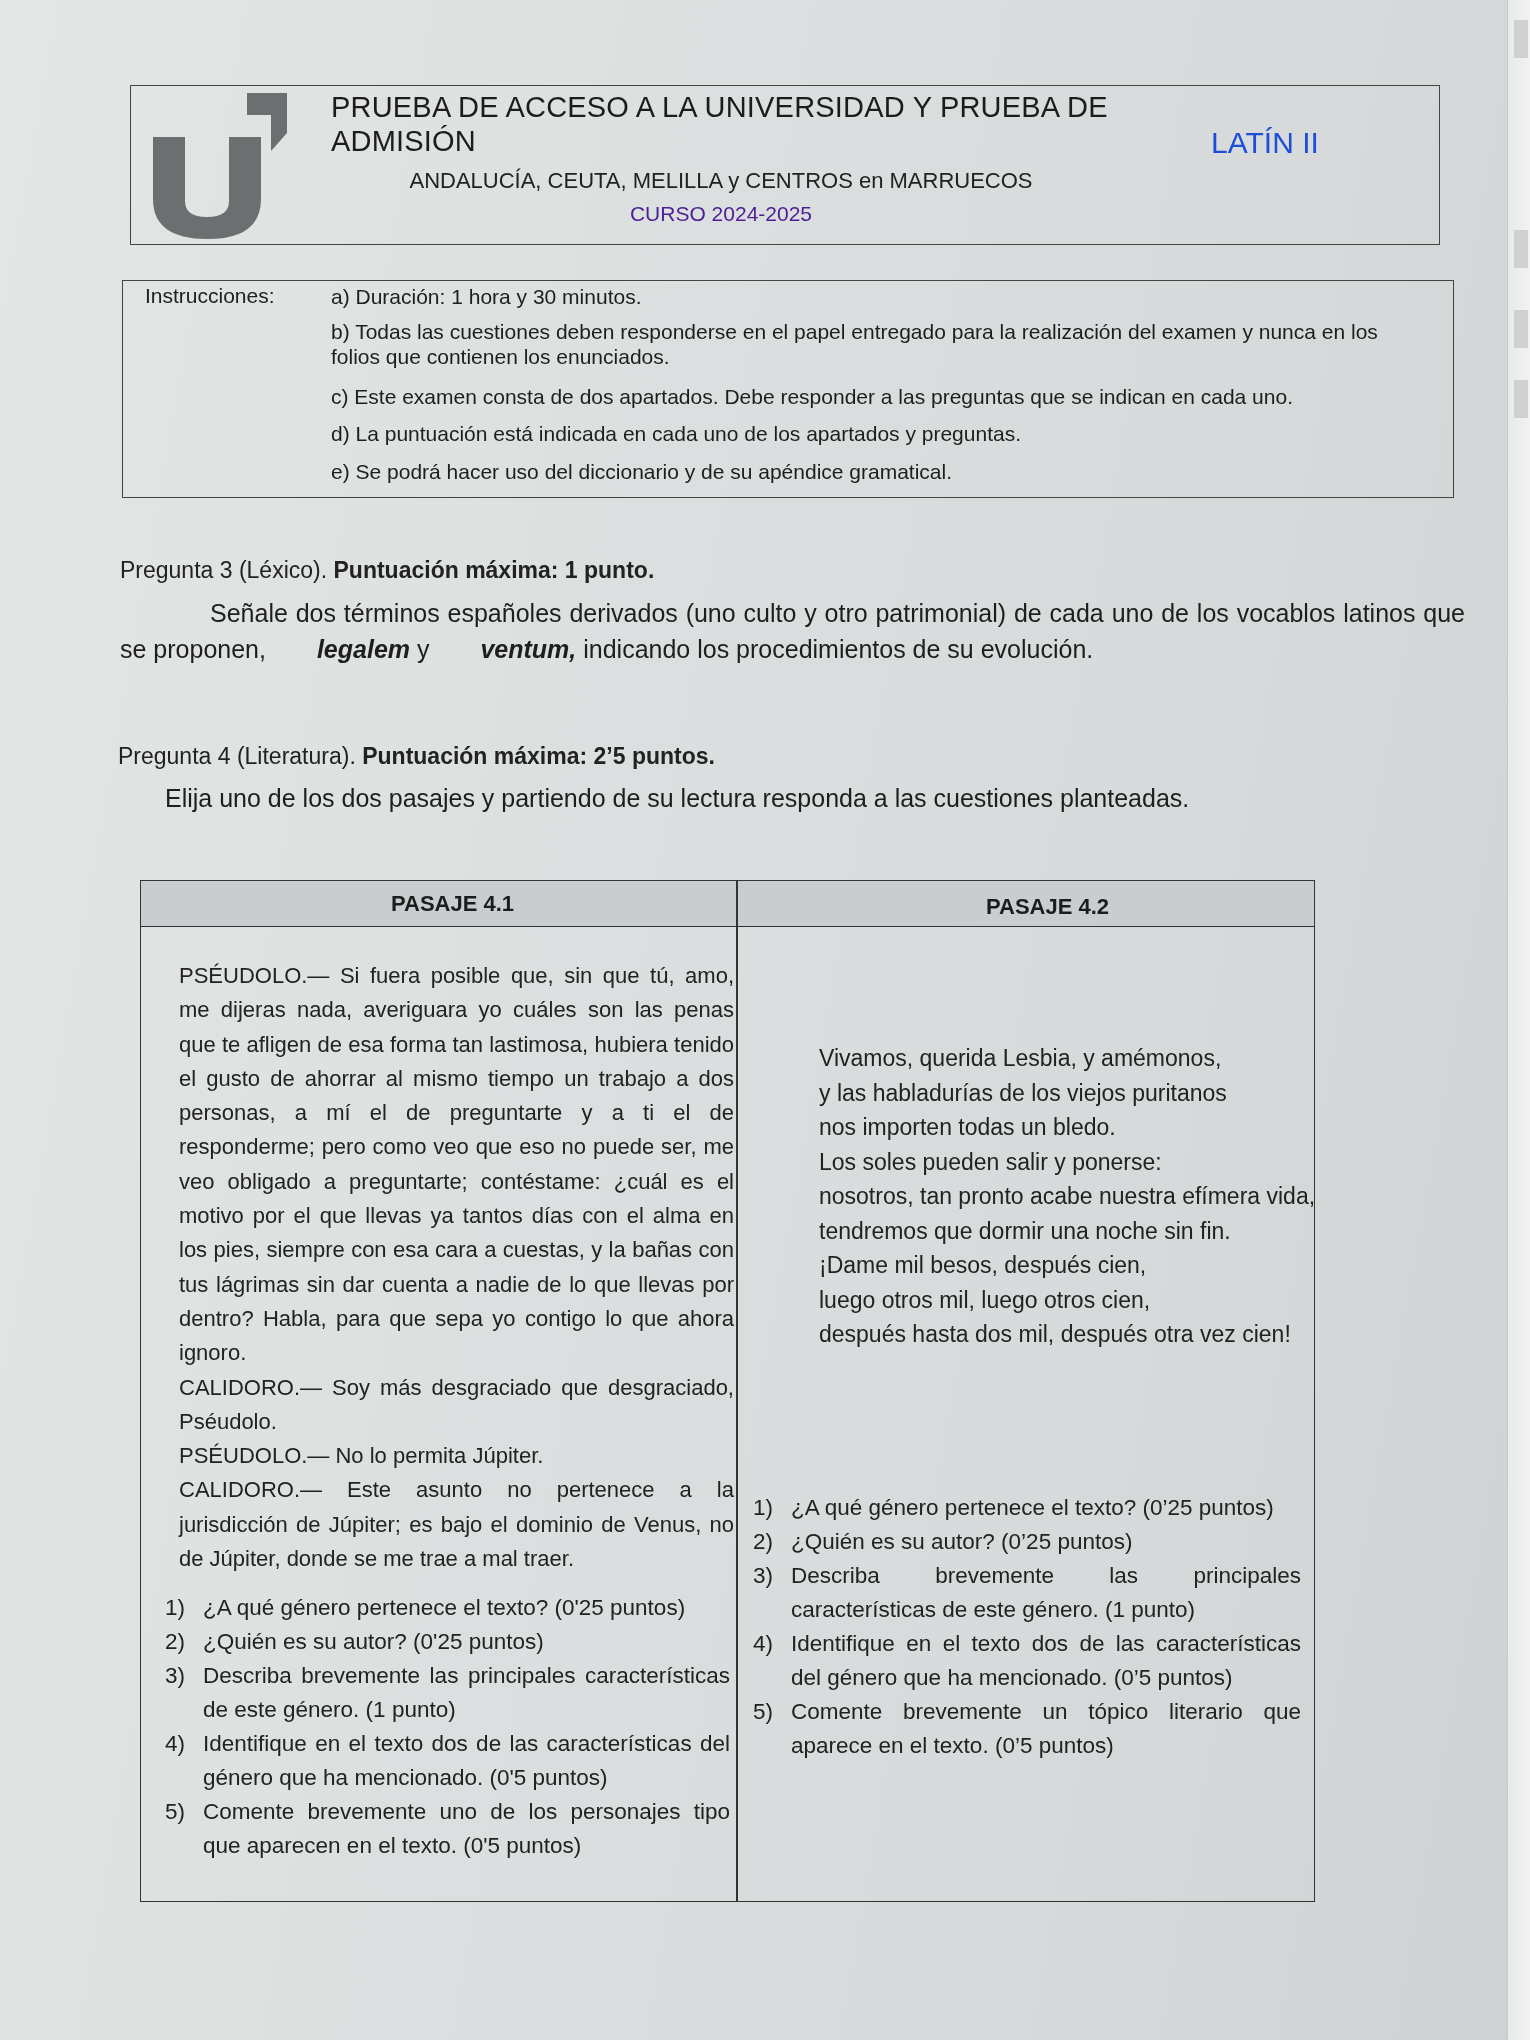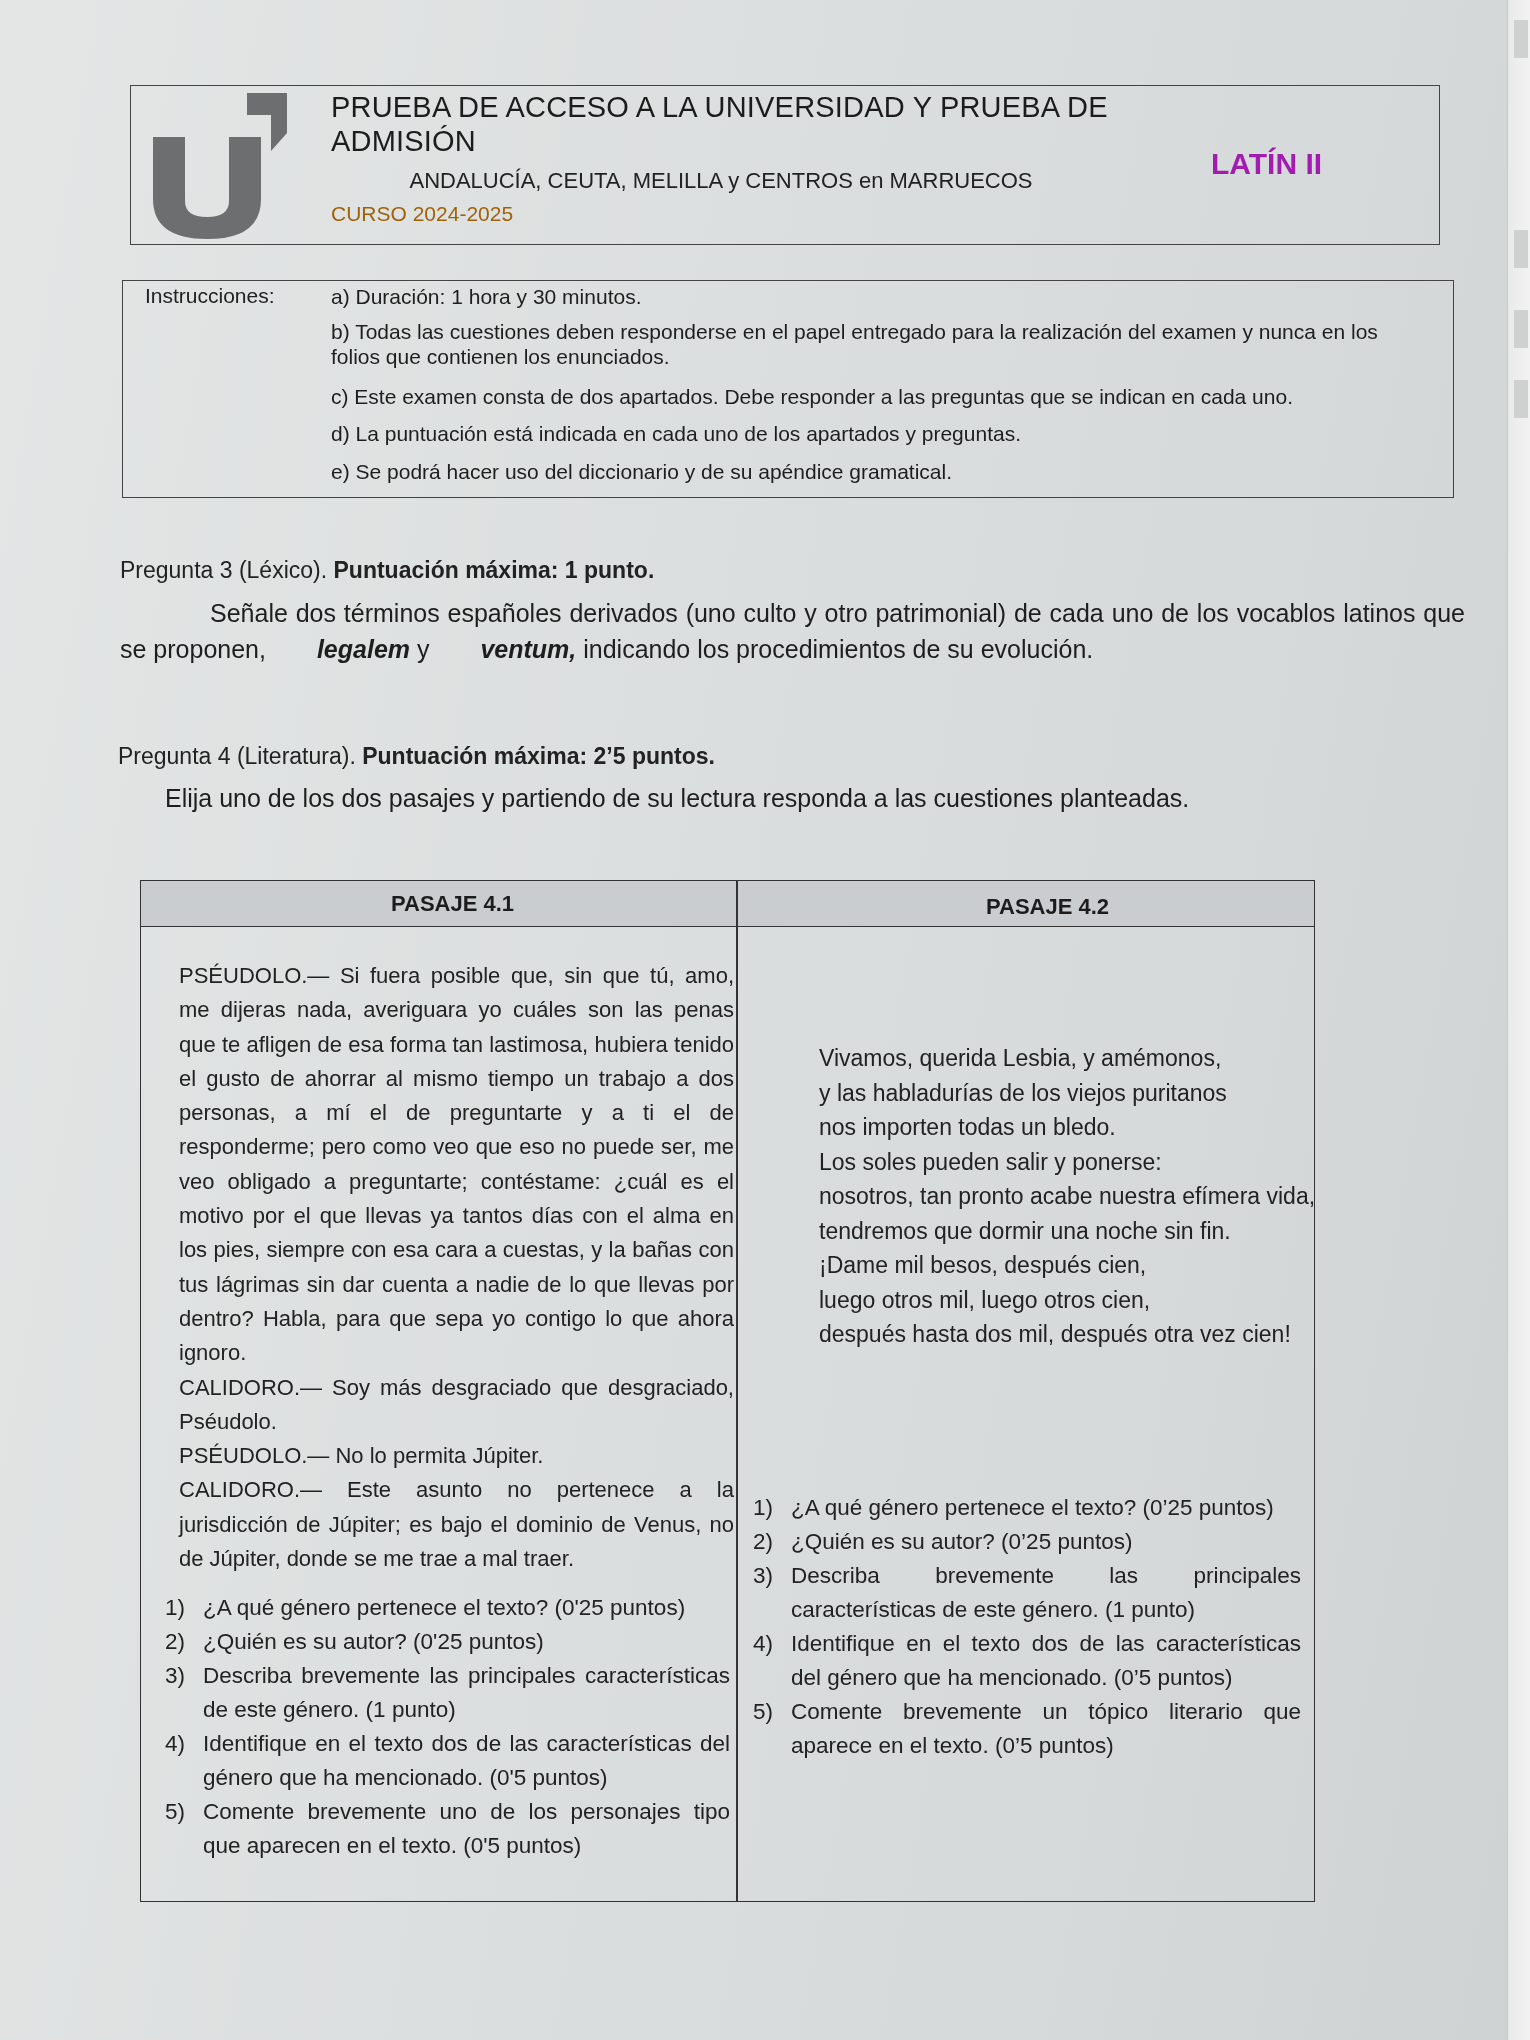--- a/index.html
+++ b/index.html
@@ -23,22 +23,22 @@
     border:1.5px solid #444; box-sizing:border-box;
   }
   .logo { position:absolute; left:16px; top:3px; width:140px; height:152px; }
   .h-title {
     position:absolute; left:200px; width:780px; text-align:left;
     font-size:29px; line-height:34px; color:#1c1c1c; letter-spacing:0.2px;
   }
   .h-title.l1 { top:4px; }
   .h-title.l2 { top:38px; }
   .h-region { position:absolute; left:200px; width:780px; top:82px; text-align:center; font-size:22px; color:#222; }
-  .h-course { position:absolute; left:200px; width:780px; top:116px; font-size:21px; color:#a16207; }
-  .h-subject { position:absolute; left:1080px; top:40px; font-size:30px; font-weight:bold; color:#a21caf;margin-top:21px; }
+  .h-course { position:absolute; left:200px; width:780px; top:116px; text-align:center; font-size:21px; color:#4c1d95; }
+  .h-subject { position:absolute; left:1080px; top:40px; font-size:30px; font-weight:normal; color:#1d4ed8; }
 
   
   .instr-box {
     position:absolute; left:122px; top:280px; width:1332px; height:218px;
     border:1.5px solid #444; box-sizing:border-box;
   }
   .instr-label { position:absolute; left:22px; top:3px; font-size:21px; color:#222; }
   .instr-item { position:absolute; left:208px; font-size:21px; line-height:25px; color:#1e1e1e; width:1100px; }
 
   .q-title { position:absolute; font-size:23px; color:#222; }

